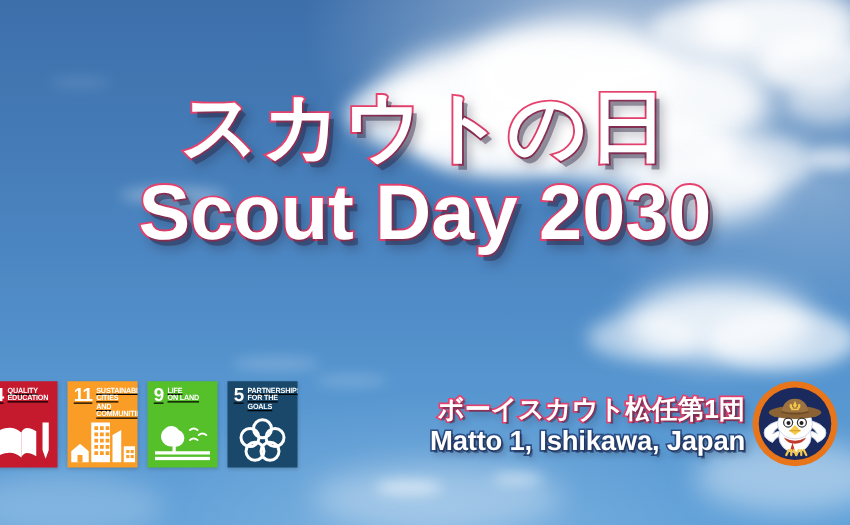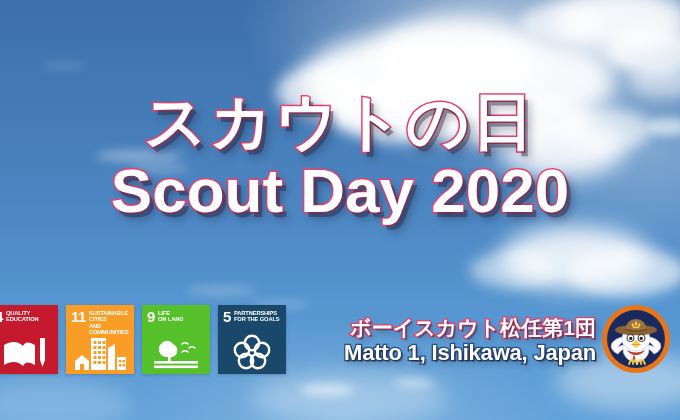--- a/index.html
+++ b/index.html
@@ -32,21 +32,21 @@
     border-radius:50%;
     filter:blur(7px);
     pointer-events:none;
   }
   .cloud.soft { filter:blur(11px); }
   .cloud.wisp { filter:blur(5px); }
 
   
   #title-block {
     position:absolute;
-    top:90px; left:0; right:0;
+    top:70px; left:0; right:0;
     text-align:center;
     pointer-events:none;
   }
   .title-jp {
     font-size:62px;
     font-weight:700;
     letter-spacing:2px;
     color:#ffffff;
     line-height:1.02;
     -webkit-text-stroke:3px #e8426f;
@@ -72,25 +72,26 @@
   
   #sdg-row {
     position:absolute;
     left:-10px;
     top:305px;
     display:flex;
     gap:8px;
     align-items:flex-start;
   }
   .sdg {
-    width:68px; height:69px;
+    width:56px; height:69px;
     position:relative;
     overflow:hidden;
     flex:0 0 auto;
     box-shadow:0 1px 3px rgba(0,0,0,.18);
+    text-decoration:underline;
   }
   .sdg-head {
     display:flex;
     align-items:flex-start;
     padding:5px 4px 0 5px;
     gap:3px;
   }
   .sdg-num {
     color:#fff;
     font-weight:700;
@@ -191,21 +192,21 @@
 
     <div class="cloud wisp" style="left:96px;  top:150px; width:86px;  height:12px;  opacity:.34;"></div>
     <div class="cloud wisp" style="left:130px; top:164px; width:60px;  height:9px;   opacity:.26;"></div>
     <div class="cloud wisp" style="left:40px;  top:62px;  width:48px;  height:8px;   opacity:.14;"></div>
     <div class="cloud wisp" style="left:186px; top:286px; width:70px;  height:10px;  opacity:.22;"></div>
     <div class="cloud wisp" style="left:252px; top:300px; width:58px;  height:9px;   opacity:.20;"></div>
   </div>
 
   <div id="title-block">
     <div class="title-jp">スカウトの日</div>
-    <div class="title-en">Scout Day 2020</div>
+    <div class="title-en">Scout Day 2030</div>
   </div>
 
   <div id="sdg-row">
 
     <div class="sdg" style="background:#c5192d;">
       <div class="sdg-head">
         <span class="sdg-num">4</span>
         <span class="sdg-txt">
           <span>QUALITY</span><br><span>EDUCATION</span>
         </span>

